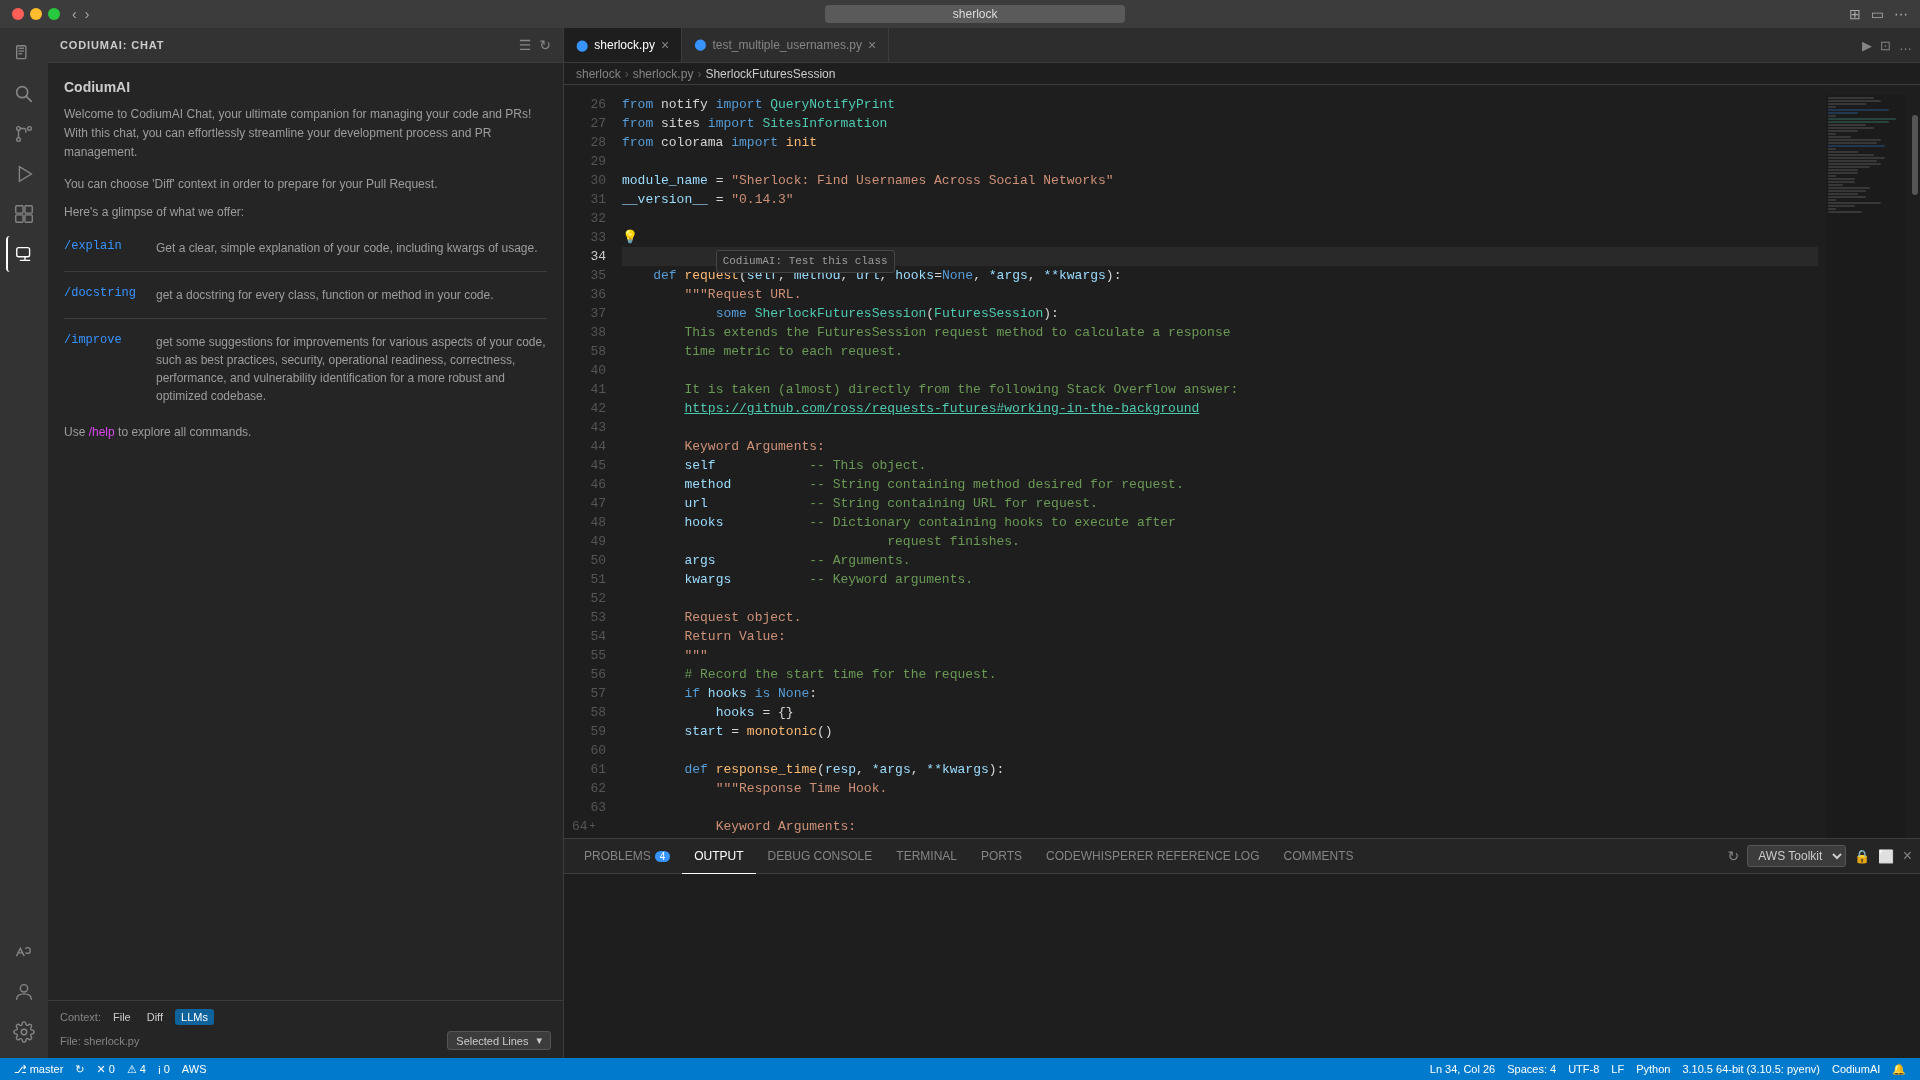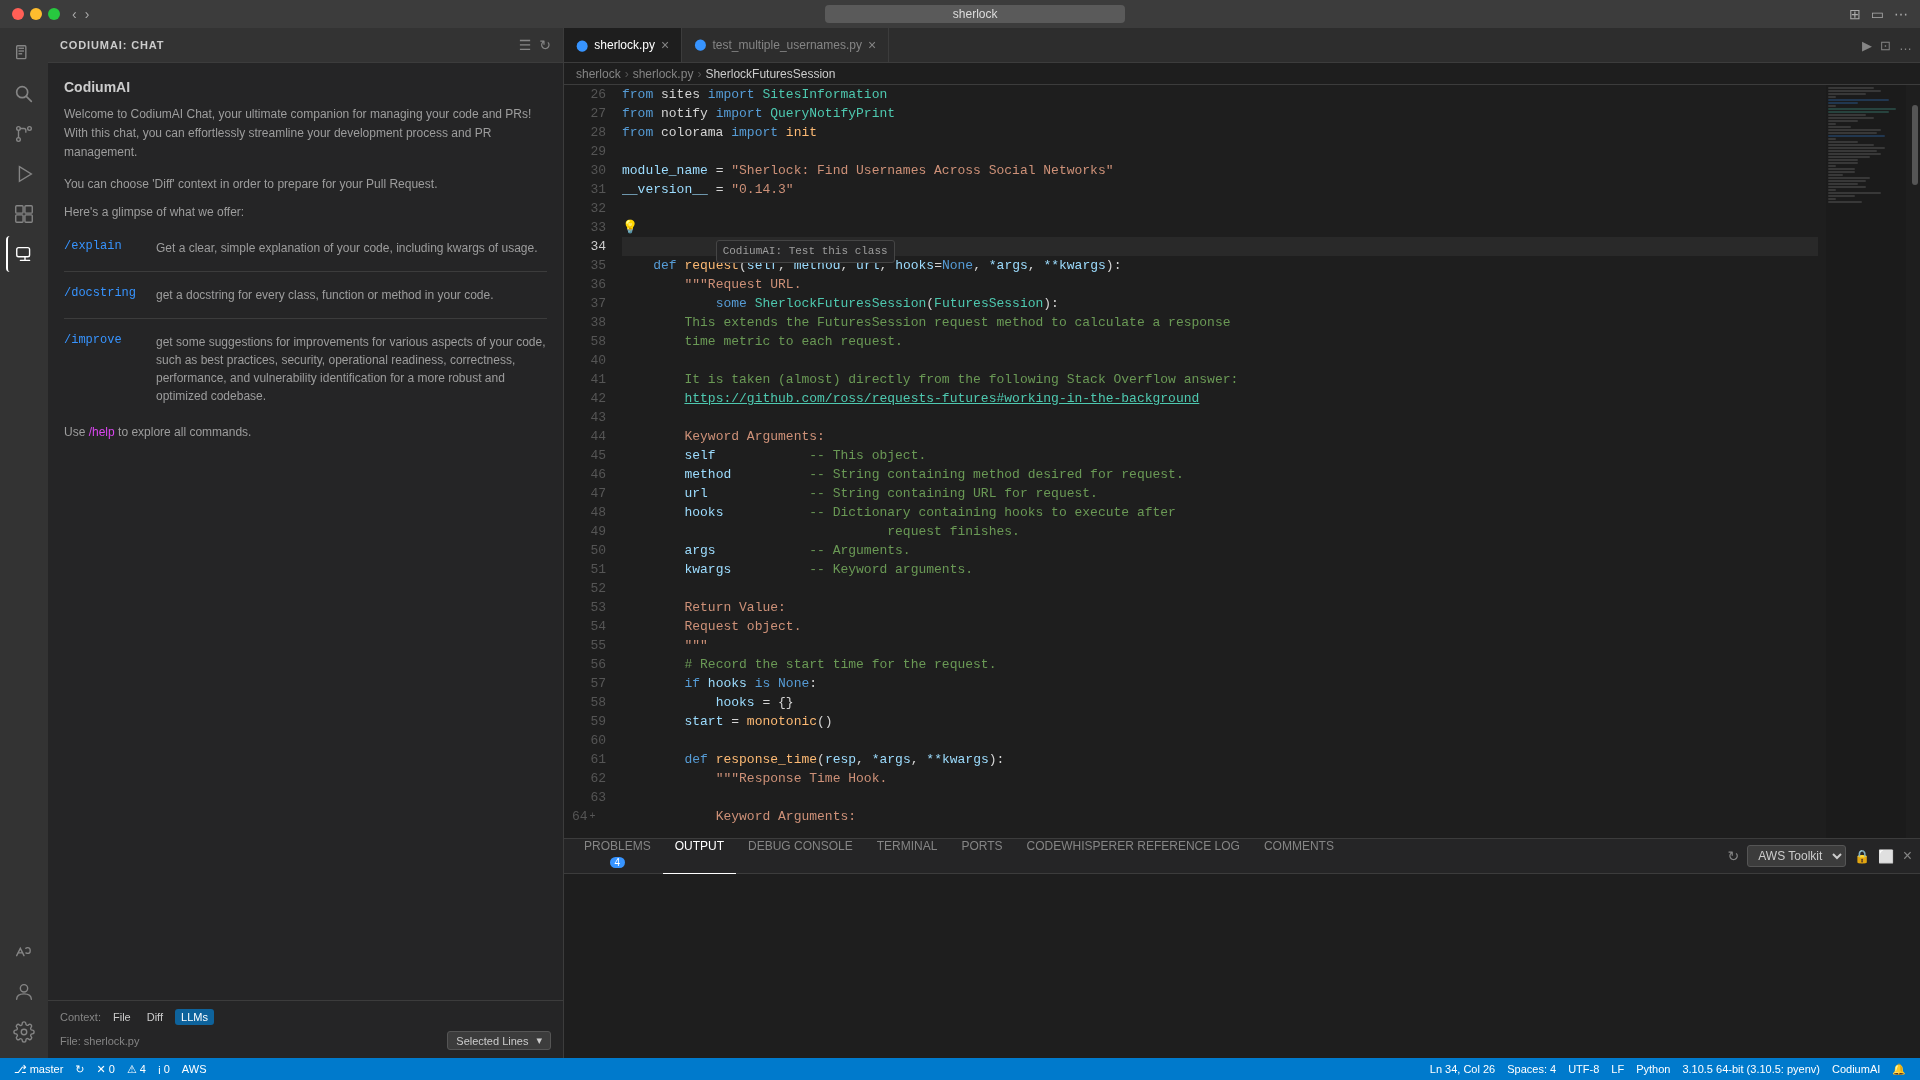--- a/index.html
+++ b/index.html
@@ -328,20 +328,21 @@
       flex-shrink: 0;
     }
     .breadcrumb-sep { color: #555; }
 
     
     #editor-body {
       flex: 1;
       display: flex;
       overflow: hidden;
       background: #1e1e1e;
+      margin-top: 10px;
     }
 
     
     #line-numbers {
       width: 50px;
       background: #1e1e1e;
       padding: 0 8px;
       text-align: right;
       color: #555;
       font-size: 13px;
@@ -419,21 +420,20 @@
     }
     .panel-tab {
       padding: 0 12px;
       height: 35px;
       display: flex;
       align-items: center;
       font-size: 12px;
       color: #858585;
       cursor: pointer;
       gap: 4px;
-      flex-direction: column;
     }
     .panel-tab.active {
       color: #ffffff;
       border-bottom: 1px solid #ffffff;
     }
     .panel-badge {
       background: #3794ff;
       color: white;
       border-radius: 8px;
       font-size: 10px;
@@ -718,23 +718,23 @@
           <div class="line-num">59</div>
           <div class="line-num">60</div>
           <div class="line-num">61</div>
           <div class="line-num">62</div>
           <div class="line-num">63</div>
           <div class="line-num" style="display:flex;align-items:center;gap:2px;">64 <span style="color:#555;font-size:10px;">+</span></div>
         </div>
 
         <div id="code-area">
 
+          <span class="code-line"><span class="kw">from </span><span>notify </span><span class="kw">import </span><span class="cls">QueryNotifyPrint</span></span>
+
           <span class="code-line"><span class="kw">from </span><span>sites </span><span class="kw">import </span><span class="cls">SitesInformation</span></span>
-
-          <span class="code-line"><span class="kw">from </span><span>notify </span><span class="kw">import </span><span class="cls">QueryNotifyPrint</span></span>
 
           <span class="code-line"><span class="kw">from </span><span>colorama </span><span class="kw">import </span><span class="fn">init</span></span>
 
           <span class="code-line"> </span>
 
           <span class="code-line"><span class="param">module_name </span><span class="op">= </span><span class="str">"Sherlock: Find Usernames Across Social Networks"</span></span>
 
           <span class="code-line"><span class="param">__version__ </span><span class="op">= </span><span class="str">"0.14.3"</span></span>
 
           <span class="code-line"> </span>
@@ -776,23 +776,23 @@
           <span class="code-line">        <span class="param">hooks</span><span class="cmt">           -- Dictionary containing hooks to execute after</span></span>
 
           <span class="code-line">        <span class="cmt">                          request finishes.</span></span>
 
           <span class="code-line">        <span class="param">args</span><span class="cmt">            -- Arguments.</span></span>
 
           <span class="code-line">        <span class="param">kwargs</span><span class="cmt">          -- Keyword arguments.</span></span>
 
           <span class="code-line"> </span>
 
+          <span class="code-line">        <span class="str">Request object.</span></span>
+
           <span class="code-line">        <span class="str">Return Value:</span></span>
-
-          <span class="code-line">        <span class="str">Request object.</span></span>
 
           <span class="code-line">        <span class="str">"""</span></span>
 
           <span class="code-line">        <span class="cmt"># Record the start time for the request.</span></span>
 
           <span class="code-line">        <span class="kw">if </span><span class="param">hooks </span><span class="kw">is </span><span class="kw">None</span>:</span>
 
           <span class="code-line">            <span class="param">hooks </span>= {}</span>
 
           <span class="code-line">        <span class="param">start </span><span class="op">= </span><span class="fn">monotonic</span>()</span>

